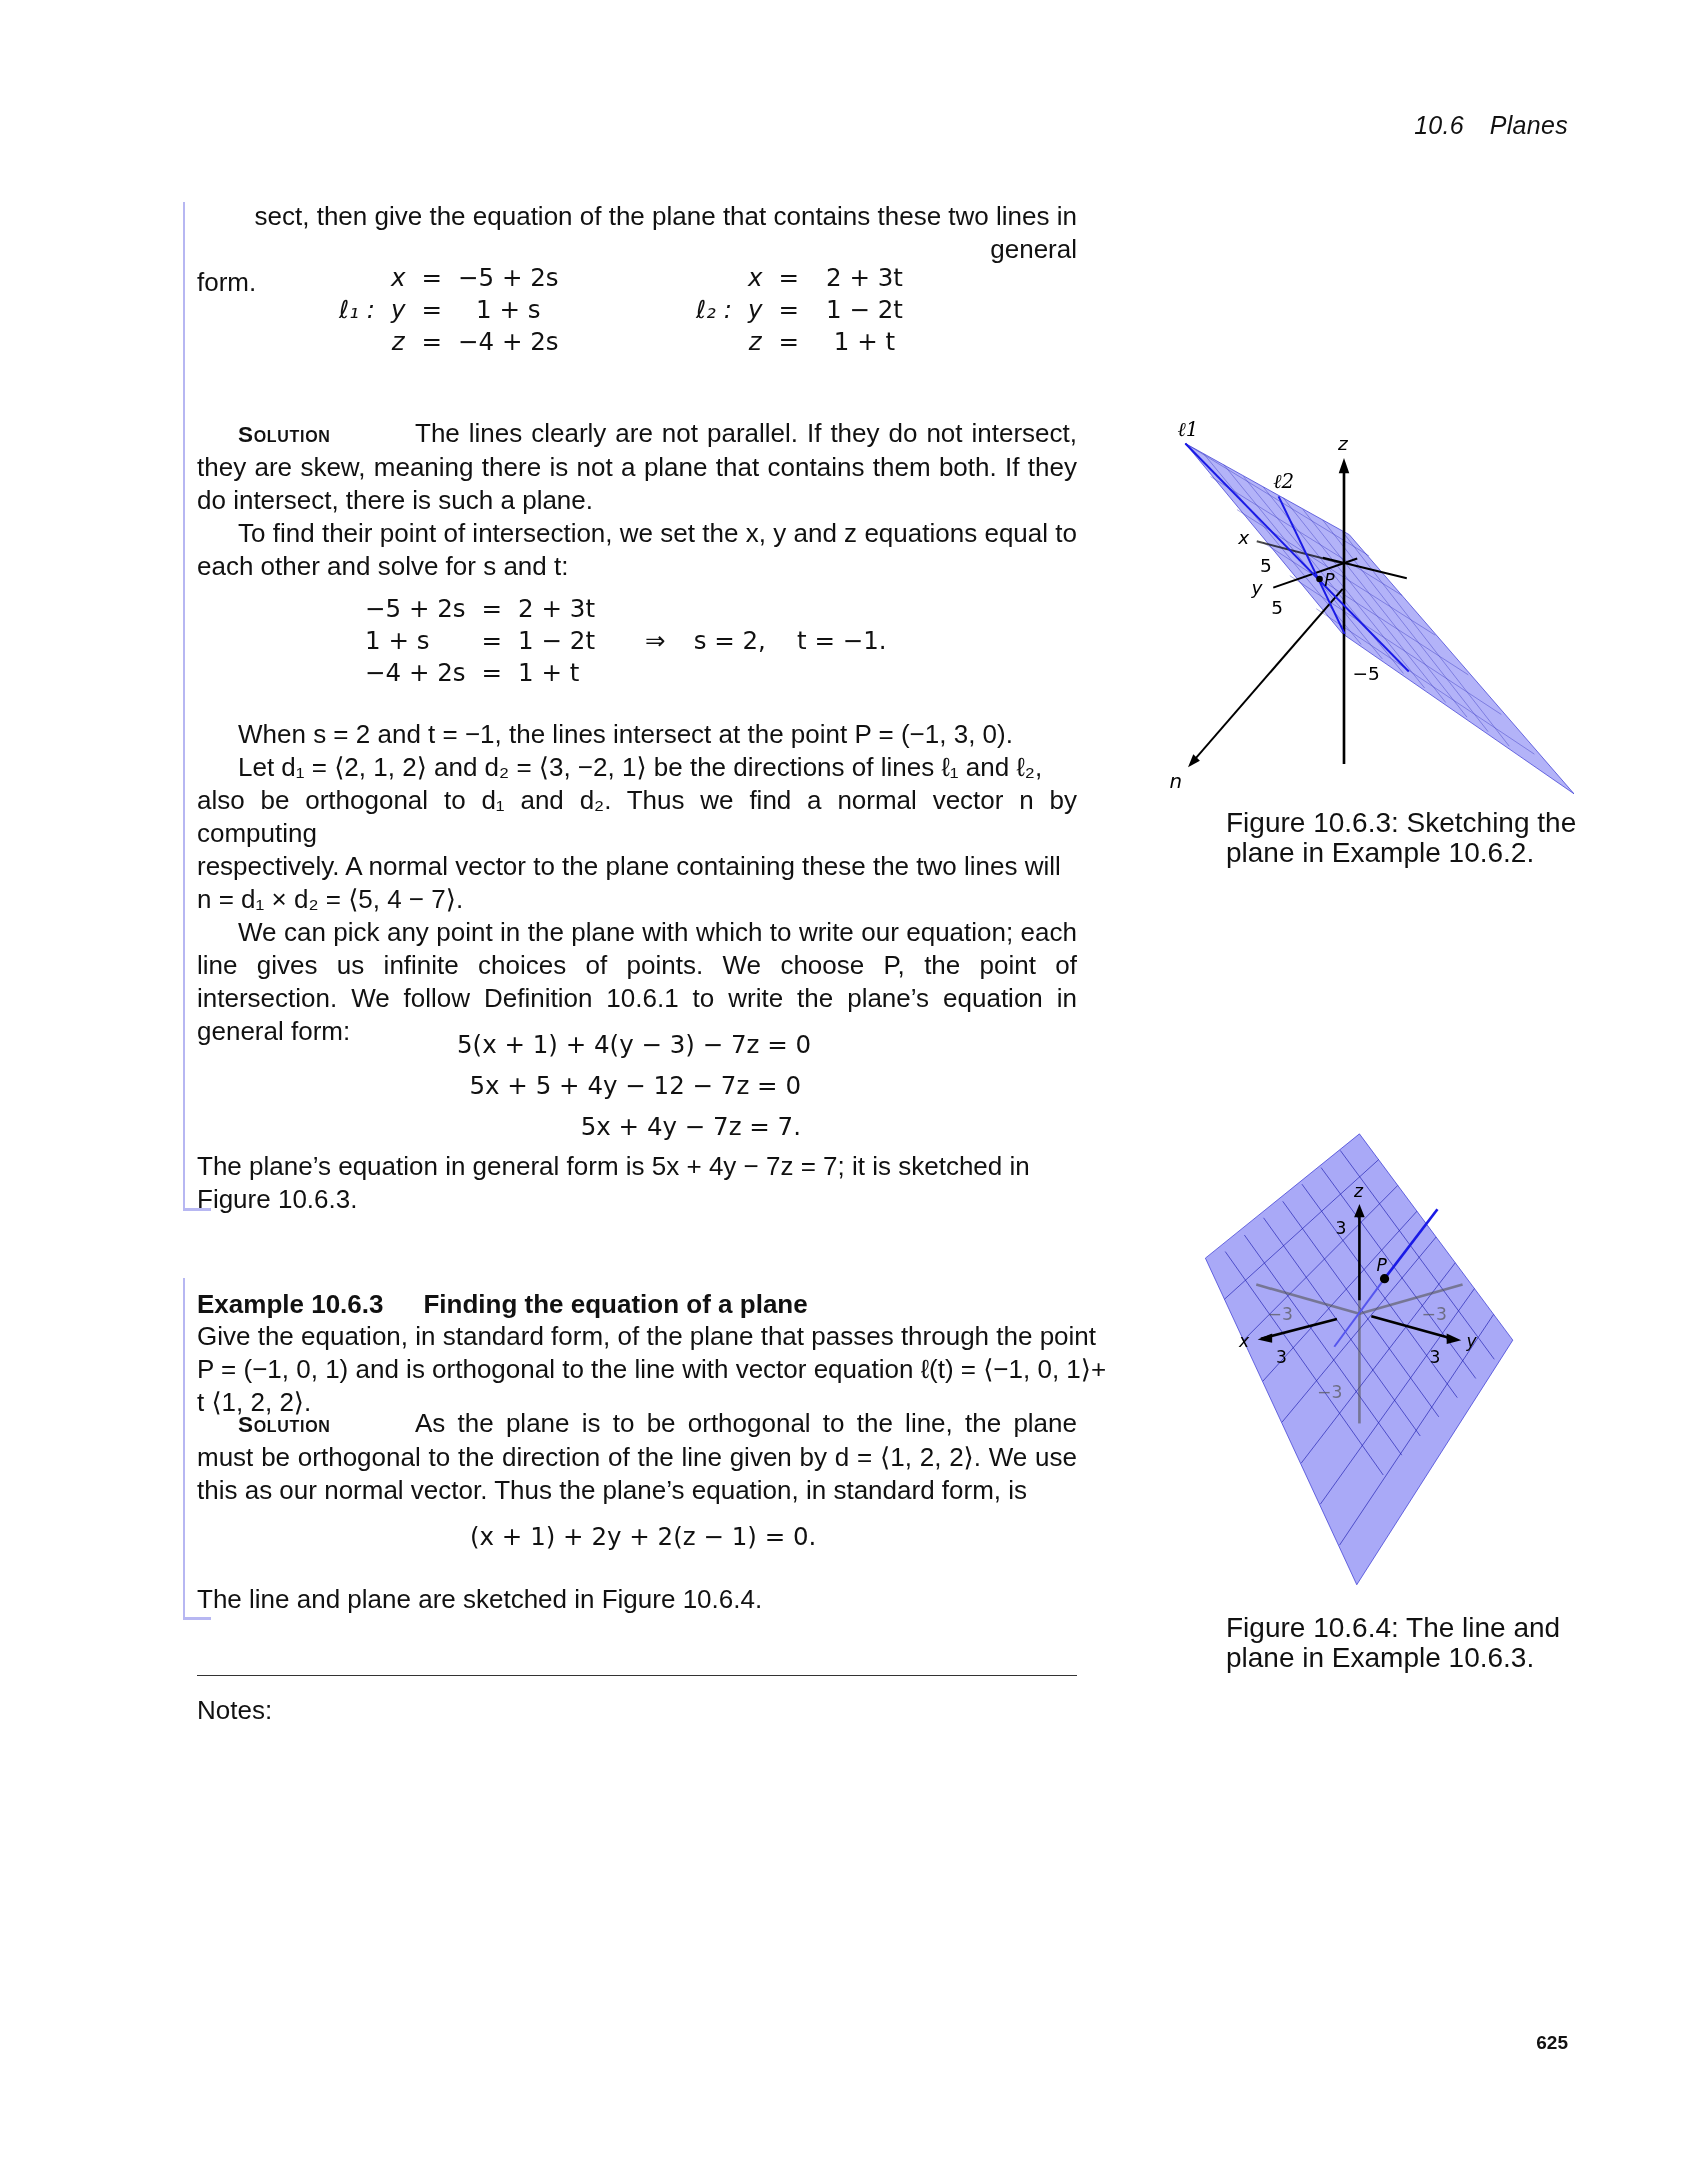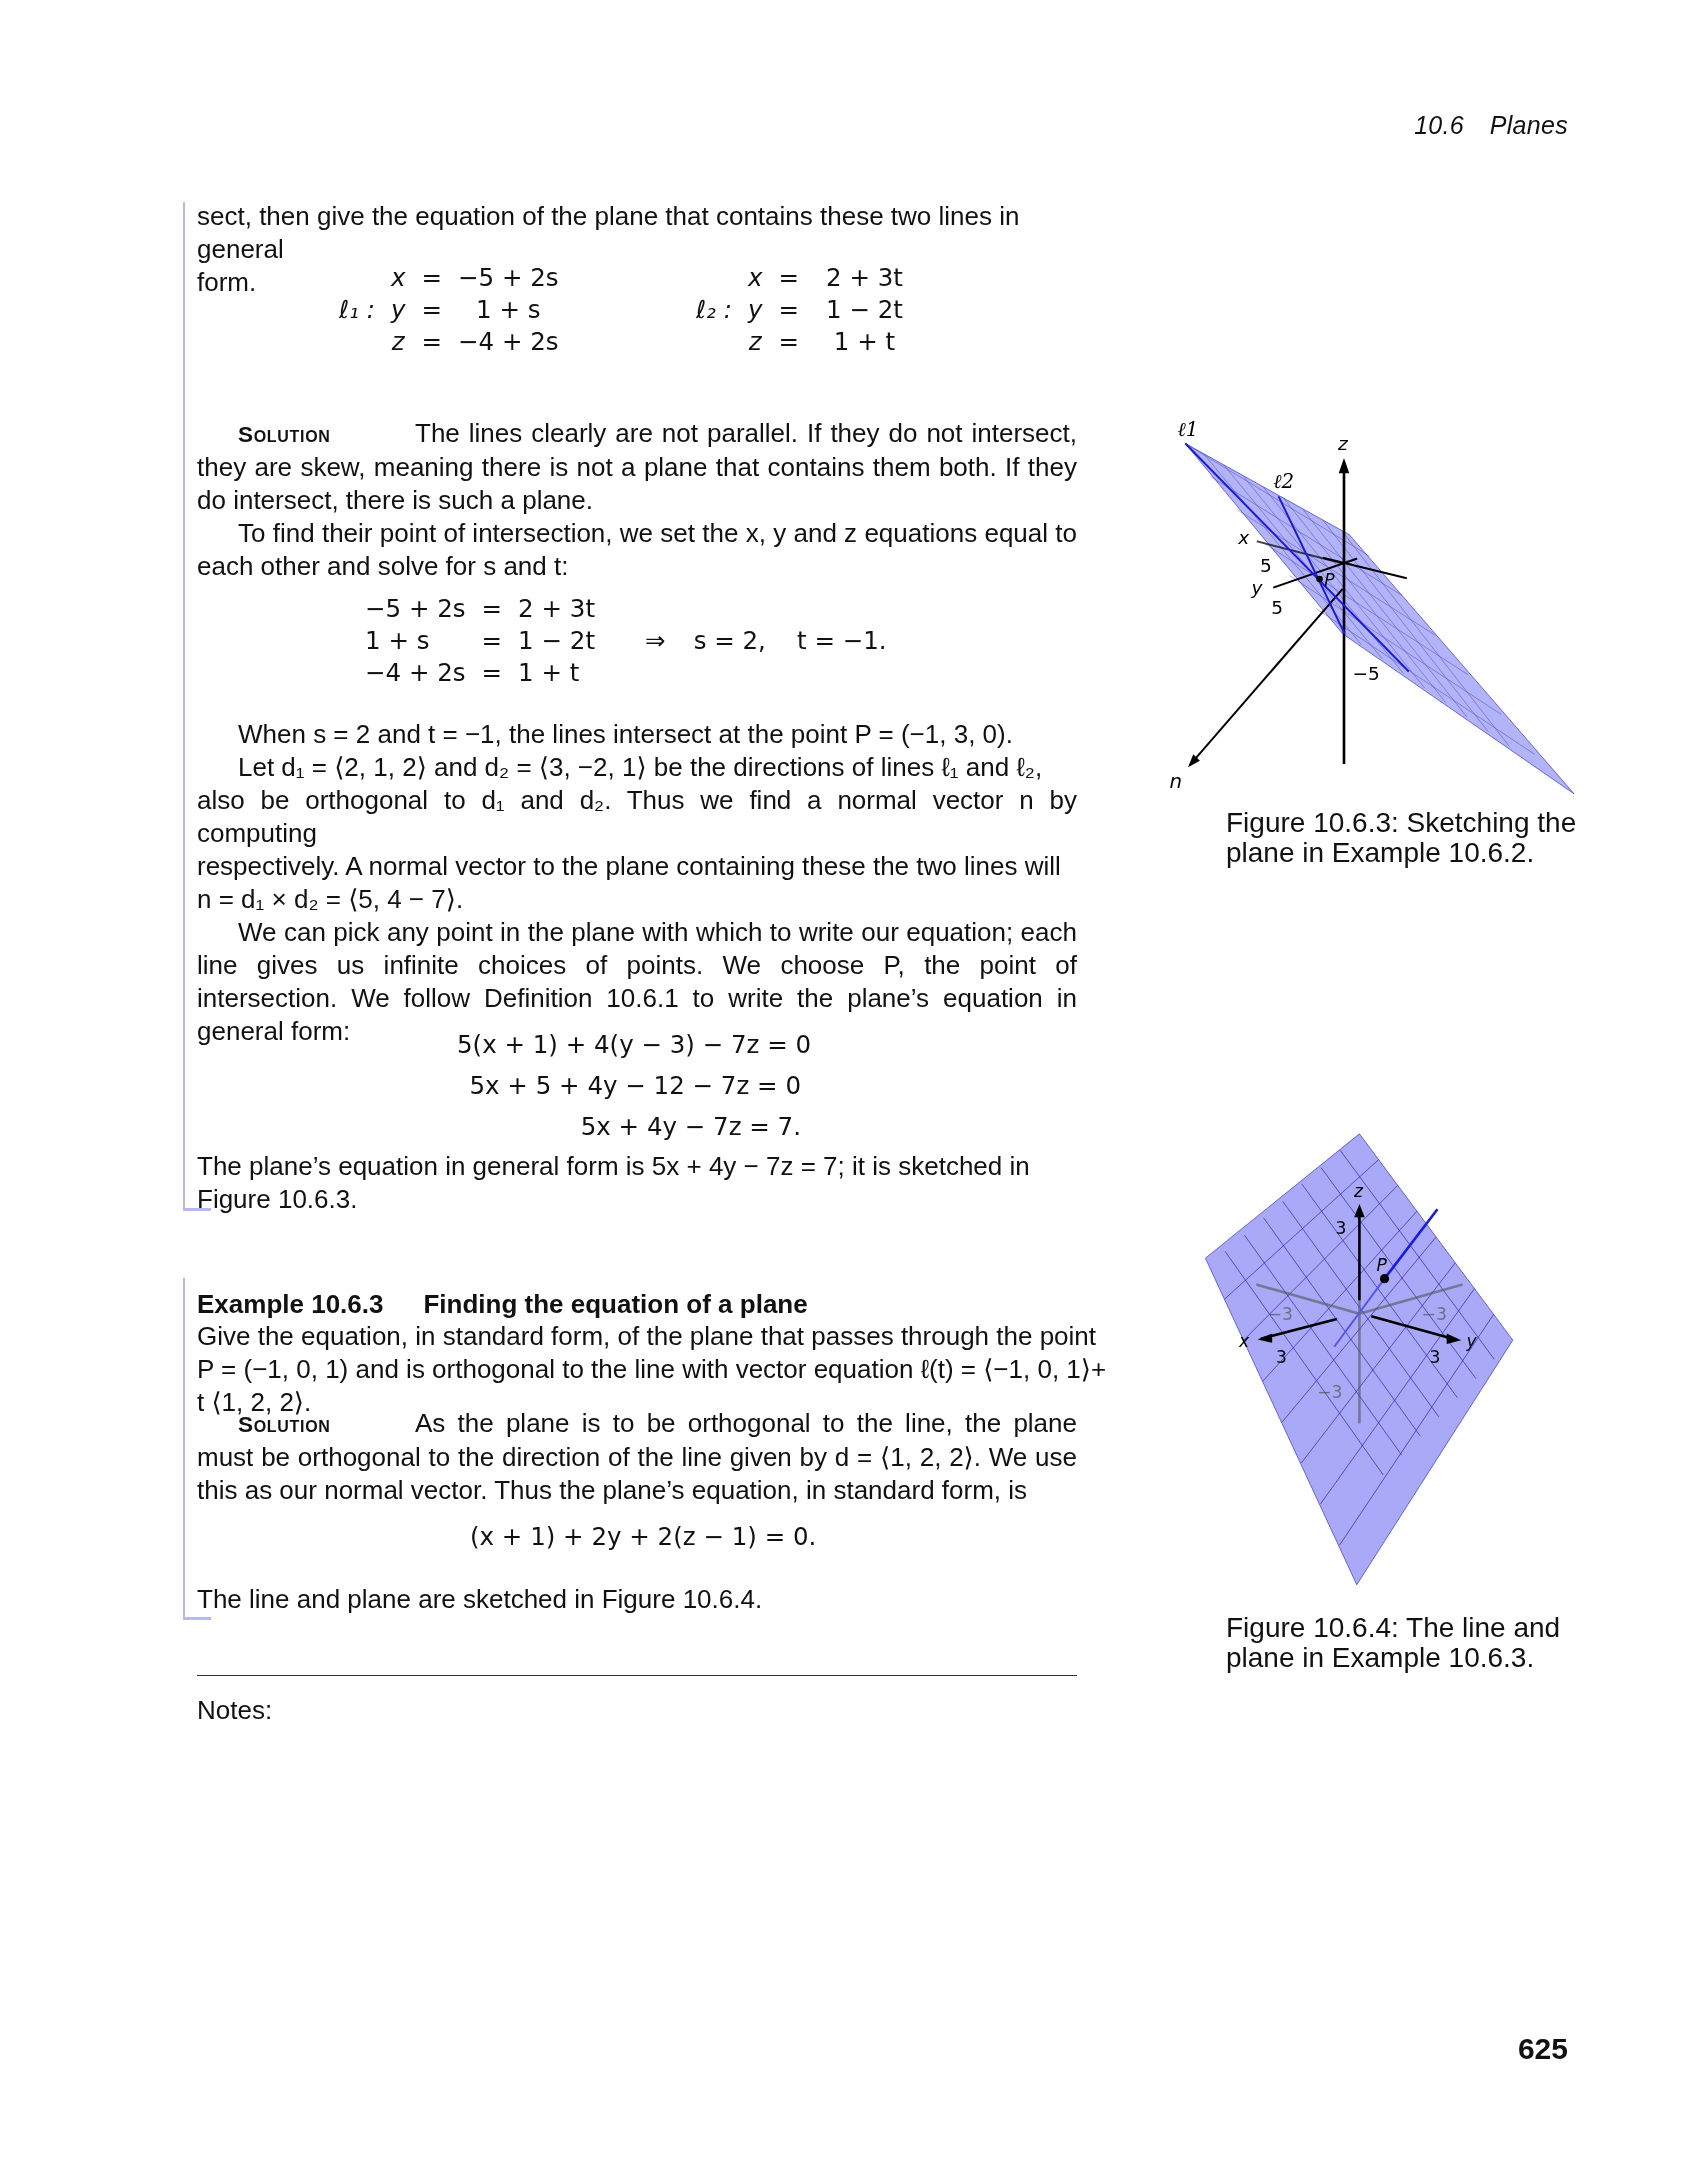--- a/index.html
+++ b/index.html
@@ -7,21 +7,21 @@
     width: 1687px; height: 2183px; position: relative; overflow: hidden;
     font-family: "Liberation Sans", sans-serif; color: #111;
   }
   .page-header {
     position: absolute; right: 119px; top: 111px;
     font-size: 25px; letter-spacing: 0.3px; font-style: italic;
   }
   .page-header .sec { margin-right: 18.5px; }
   .page-number {
     position: absolute; right: 119px; top: 2032px;
-    font-size: 30px; font-weight: bold;
+    font-size: 19px; font-weight: bold;
   }
   .main { position: absolute; left: 197px; width: 880px; }
   .p { font-size: 26px; line-height: 33px; margin: 0; text-align: justify; }
   .indent { text-indent: 41px; }
   .ital { font-style: italic; }
   .box {
     position: absolute; left: 183px; width: 5.3px;
     border-left: 2.6px solid #b7b7f2;
   }
   .box-end {
@@ -56,21 +56,21 @@
 
 <div class="page-header">
   <span class="sec">10.6</span>
   <span>Planes</span>
 </div>
 
 <div class="box" style="top:202px;height:1007px;"></div>
 <div class="box-end" style="top:1208px;"></div>
 
 <div class="main" style="top:200px;">
-  <p class="p" style="text-align:left;">sect, then give the equation of the plane that contains these two lines in general</p>
+  <p class="p" style="text-align:right;">sect, then give the equation of the plane that contains these two lines in general</p>
   <p class="p">form.</p>
 </div>
 
 <div class="sys" style="left:331px; top:262px;">
   <table>
     <tbody>
         <tr>
           <td></td>
           <td class="v">x</td>
           <td class="eq">=</td>

